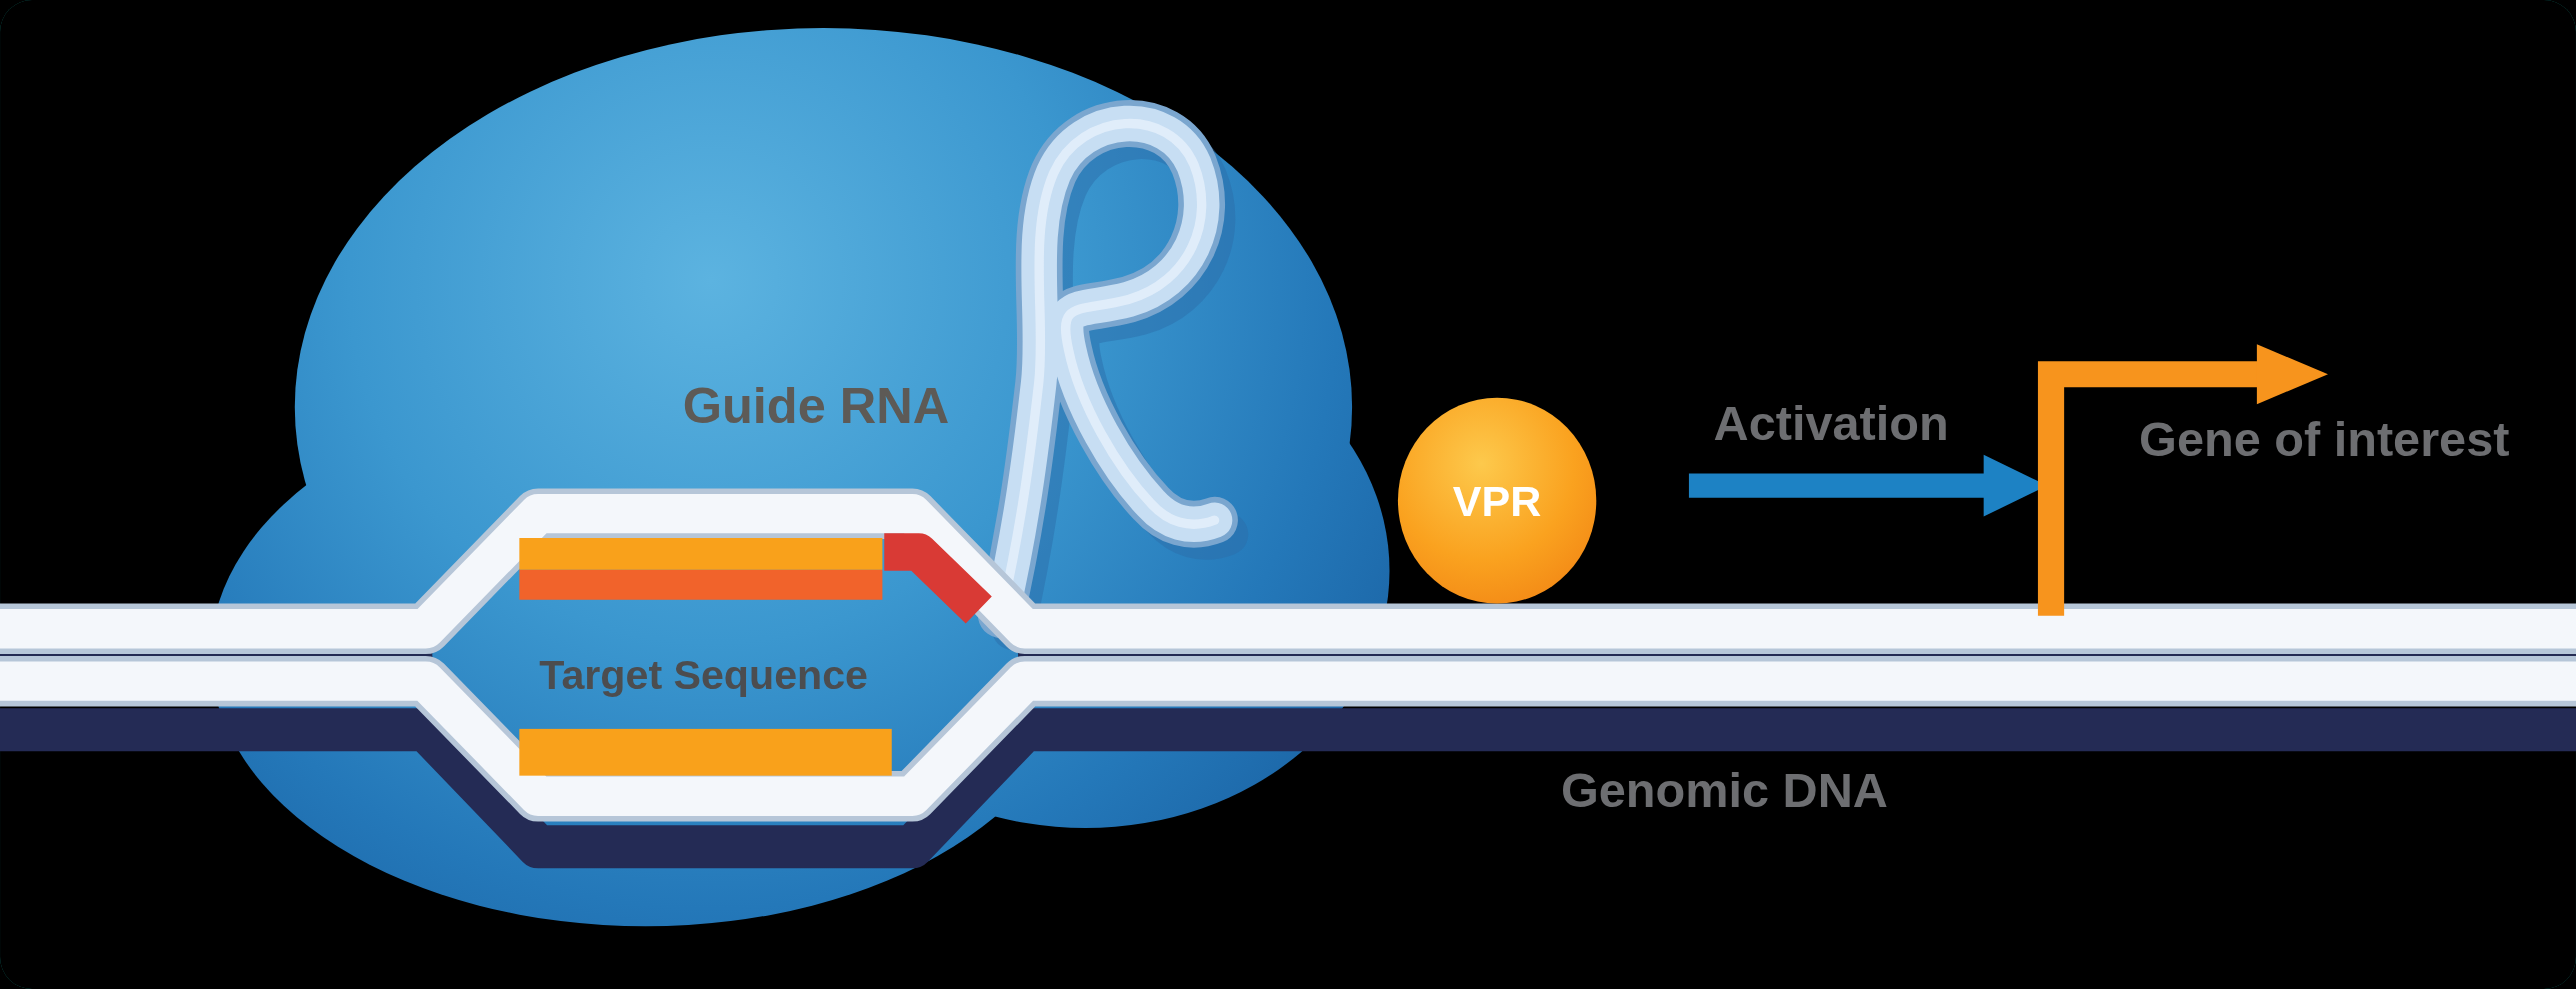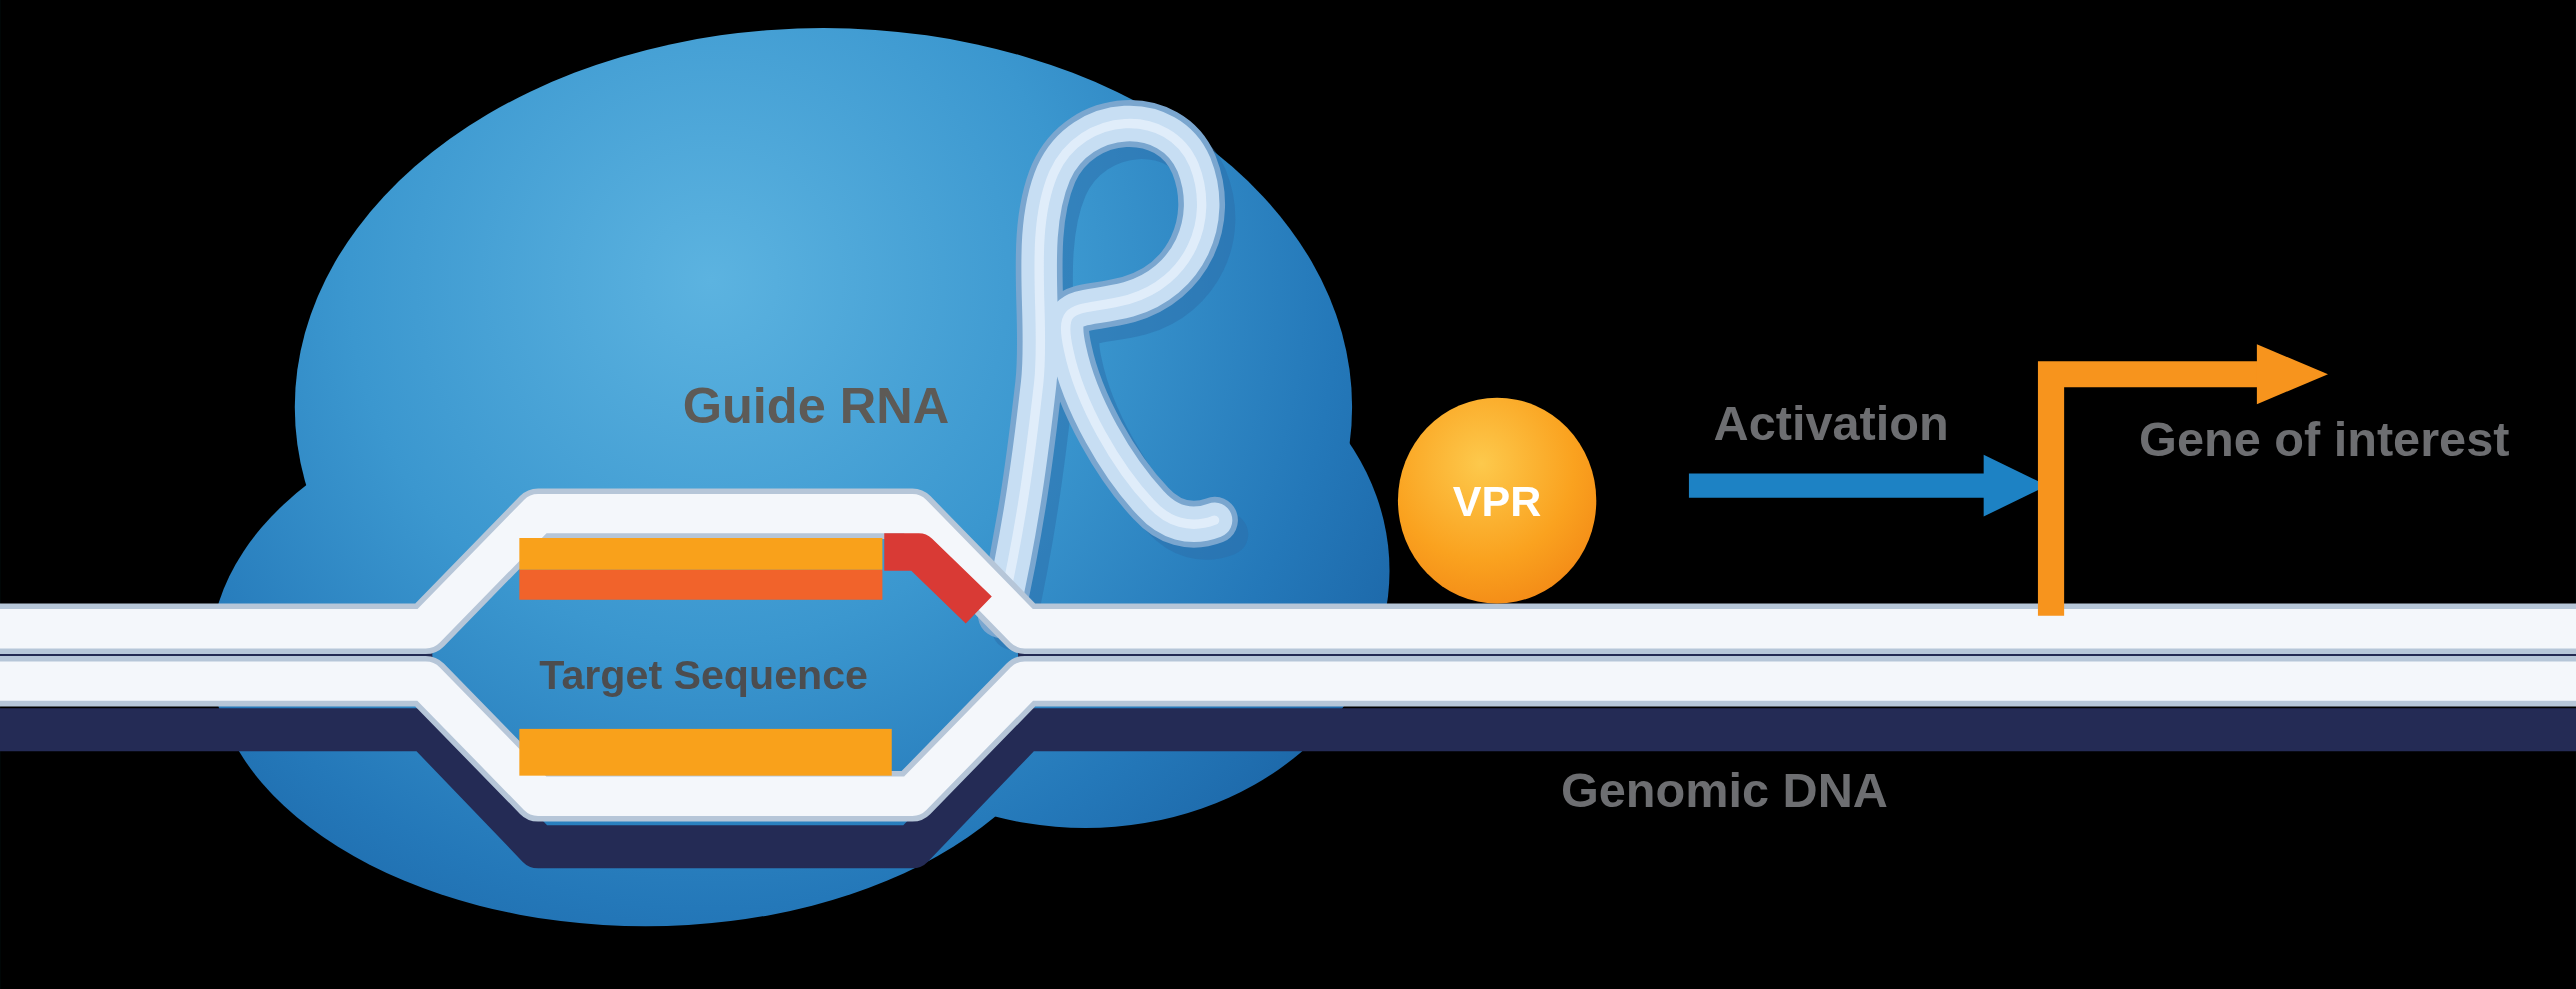--- a/index.html
+++ b/index.html
@@ -1,16 +1,16 @@
 <!DOCTYPE html>
 <html style="font-size:15px"><head>
 <meta charset="utf-8">
 <style>
   html,body{margin:0;padding:0;background:#000;}
-  .stage{width:2576px;height:989px;position:relative;overflow:hidden;background:#0f766e;}
+  .stage{width:2576px;height:989px;position:relative;overflow:hidden;background:#0f766e;border-radius:32px;}
   svg{display:block;}
   .lbl{font-family:"Liberation Sans","DejaVu Sans",sans-serif;font-weight:700;}
 </style>
 </head>
 <body>
 
 <div class="stage">
 <svg width="2576" height="989" viewBox="0 0 2753 1057" xmlns="http://www.w3.org/2000/svg">
   <defs>
     <radialGradient id="blobGrad" gradientUnits="userSpaceOnUse" cx="760" cy="300" r="860">

